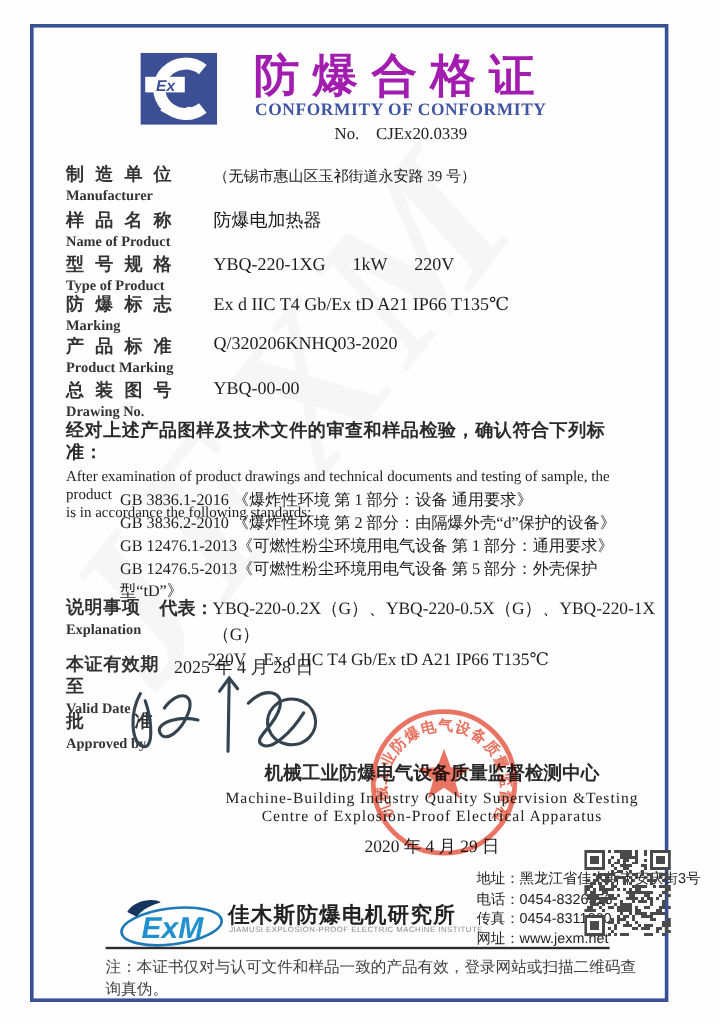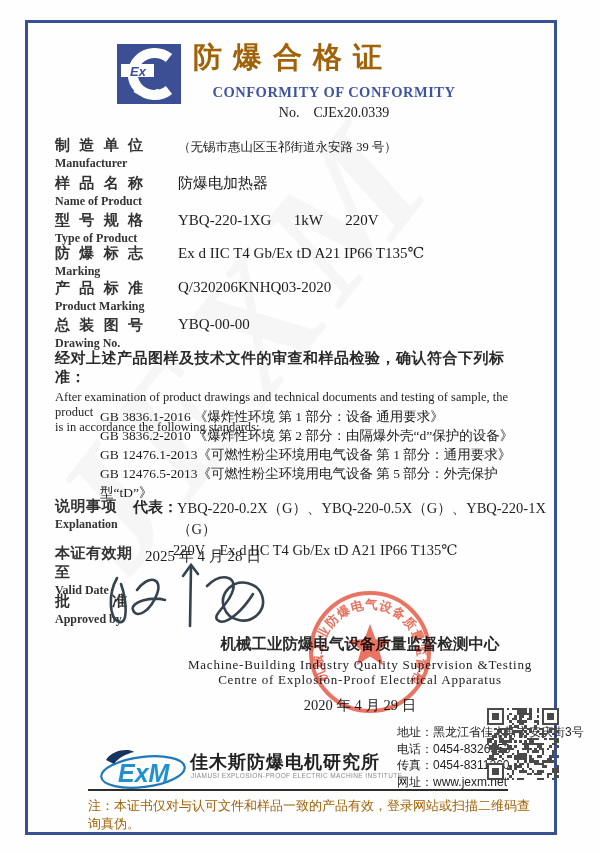--- a/index.html
+++ b/index.html
@@ -5,22 +5,22 @@
   html,body{margin:0;padding:0;background:#ffffff;}
   .page{position:relative;width:600px;height:853px;background:#fefefe;overflow:hidden;
         font-family:"Liberation Serif","DejaVu Serif",serif;color:#1f1f1f;}
   .frame{position:absolute;left:25px;top:20px;width:526px;height:809px;border:3px solid #3a5094;}
   .abs{position:absolute;}
   
   .watermark{position:absolute;left:90px;top:170px;width:560px;height:480px;
              font-size:170px;font-weight:bold;font-style:italic;color:rgba(120,120,130,0.06);
              transform:rotate(-52deg);letter-spacing:10px;pointer-events:none;}
   
-  .title-cn{left:193px;top:38px;width:282px;font-size:29px;font-weight:bold;
-            color:#a16207;letter-spacing:11px;font-family:"Liberation Serif",serif;}
+  .title-cn{left:193px;top:38px;width:282px;text-align:center;font-size:38px;font-weight:bold;
+            color:#a21caf;letter-spacing:11px;font-family:"Liberation Serif",serif;}
   .title-en{left:193px;top:84px;width:282px;text-align:center;font-size:14.5px;font-weight:bold;
             color:#3f55a3;letter-spacing:.5px;}
   .cert-no{left:193px;top:105px;width:282px;text-align:center;font-size:14px;color:#222;}
   
   .field{position:absolute;left:55px;width:470px;}
   .f-label{width:92px;}
   .f-label .cn{font-size:15px;font-weight:bold;color:#333;width:88px;text-align-last:justify;
                font-family:"Liberation Sans",sans-serif;}
   .f-label .cn.nojust{text-align-last:auto;letter-spacing:.5px;}
   .f-label .en{font-size:12px;color:#333;margin-top:1px;font-weight:bold;}
@@ -46,21 +46,21 @@
   .authority .date{font-size:14.5px;margin-top:9px;}
   .stamp{left:306px;top:588px;mix-blend-mode:multiply;opacity:.88;}
   
   .institute-cn{left:190px;top:750px;font-size:18px;font-weight:bold;color:#222;
                 letter-spacing:1px;font-family:"Liberation Sans",sans-serif;}
   .institute-en{left:191px;top:772px;font-size:6.5px;color:#8a8a8a;letter-spacing:.4px;
                 font-family:"Liberation Sans",sans-serif;}
   .contact{left:397px;top:724px;font-size:12px;line-height:16.5px;color:#222;
            font-family:"Liberation Sans",sans-serif;}
   .footer-line{left:88px;top:789px;width:420px;height:2px;background:#2d2d2d;}
-  .note{left:88px;top:797px;width:450px;font-size:13px;color:#a16207;
+  .note{left:88px;top:797px;width:450px;font-size:13px;color:#404040;
         font-family:"Liberation Sans",sans-serif;}
 </style>
 </head>
 <body>
 
 <div class="page">
   <div class="frame"></div>
   <div class="watermark">JEXM</div>
 
   <div class="abs" style="left:117px;top:44px;">

